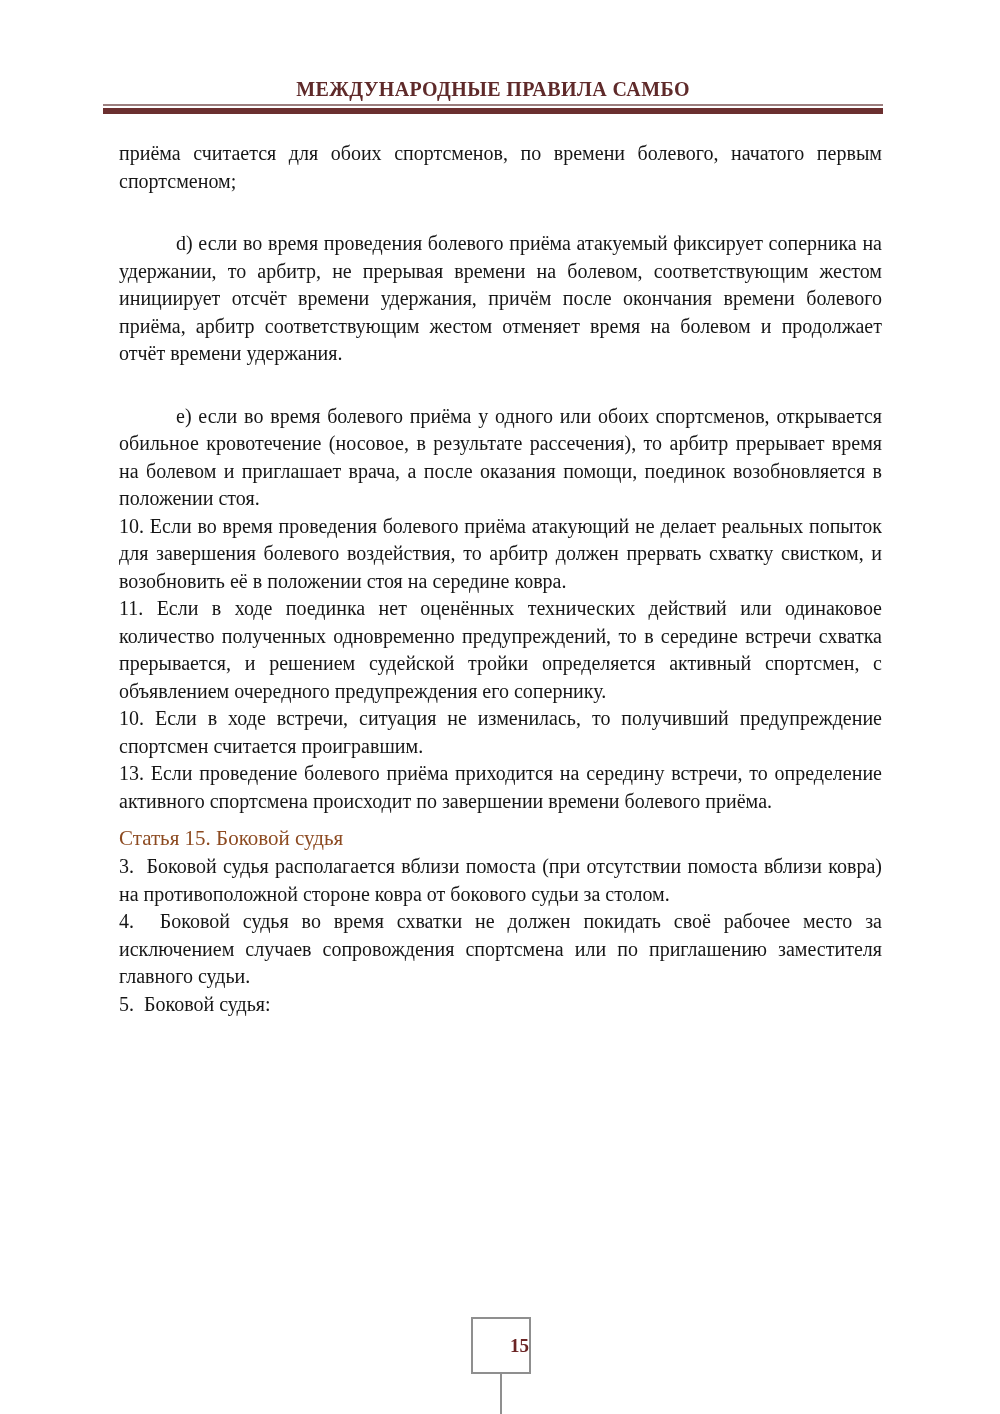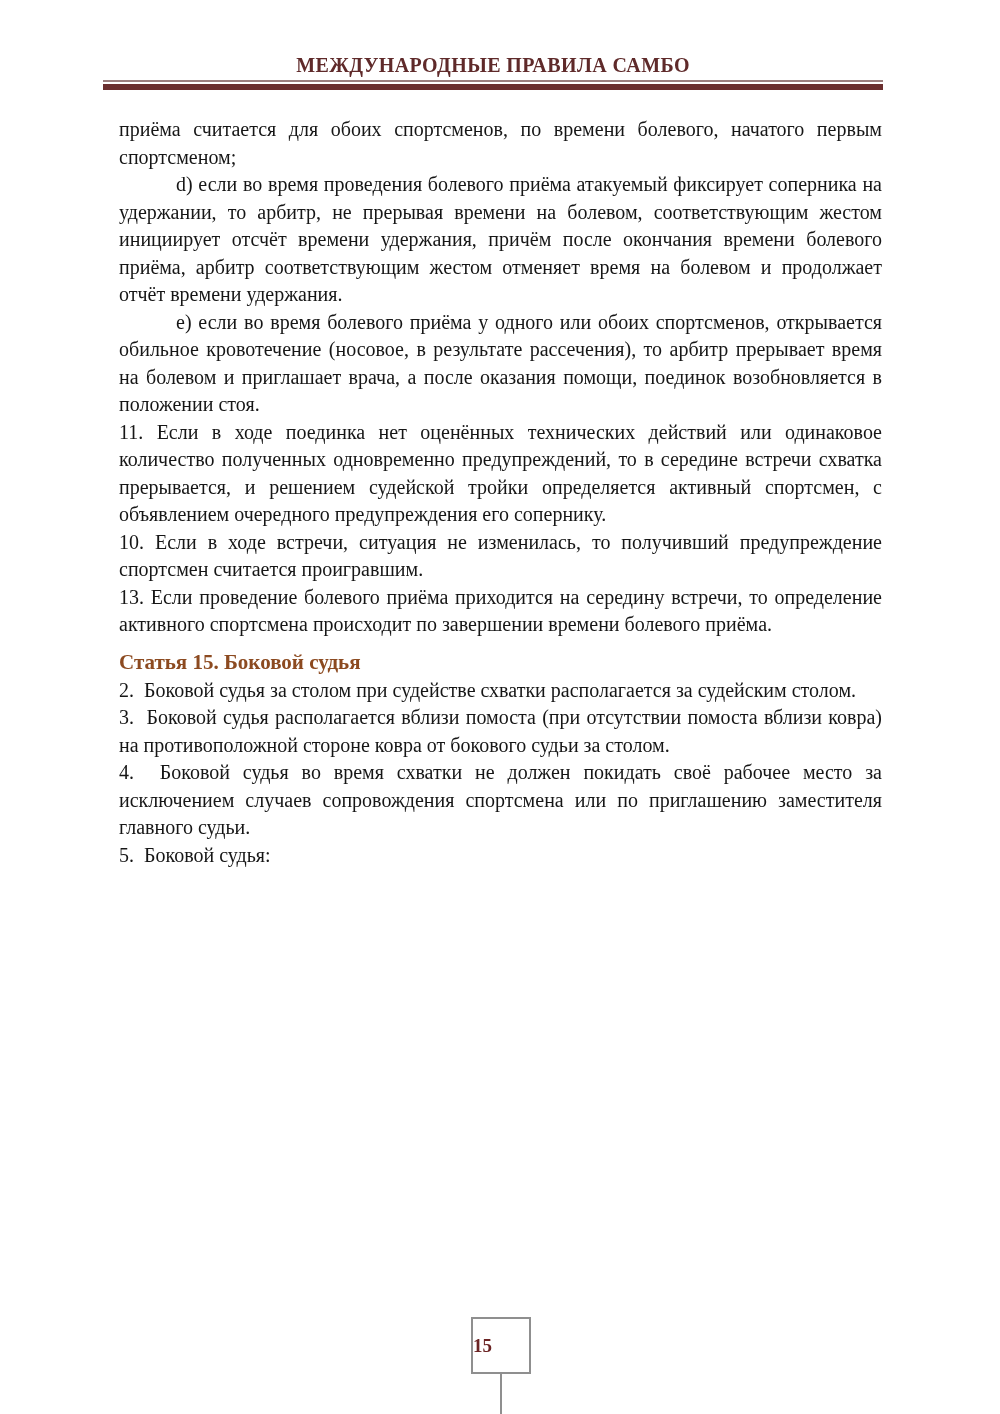--- a/index.html
+++ b/index.html
@@ -8,21 +8,21 @@
 
   .page {
     position: relative;
     width: 1000px;
     height: 1414px;
     background: #ffffff;
     overflow: hidden;
   }
 
   
-  .header-block { margin: 52px 117px 0 103px; }
+  .header-block { margin: 76px 117px 0 103px; }
   .header-title {
     text-align: center;
     font-weight: bold;
     font-size: 20px;
     line-height: 26px;
     letter-spacing: 0.4px;
     color: var(--title-maroon, #5f2a2a);
   }
   .header-rule { margin-top: 2px; }
   .rule-thin  { height: 2px; background: var(--rule-thin, #9c7f7f); }
@@ -31,44 +31,44 @@
 
   
   .body-text {
     margin: 26px 118px 0 119px;
     font-size: 20px;
     line-height: 27.5px;
     text-align: justify;
     color: #161616;
   }
   p.para { margin: 0; }
-  p.para.indented { text-indent: 57px; }
+  p.para.indented { text-indent: 57px; margin-top: 35px; }
 
   .section-heading {
     margin-top: 10px;
     margin-bottom: 2px;
     font-size: 21px;
     line-height: 26px;
-    font-weight: bold;
+    font-weight: normal;
     text-align: left;
     color: var(--heading-brown, #8c4a20);
   }
 
   
   .page-number-box {
     position: absolute;
     left: 471px;
     top: 1317px;
     width: 60px;
     height: 57px;
     border: 2px solid var(--footer-gray, #8f8f8f);
     background: #ffffff;
     display: flex;
     align-items: center;
-    justify-content: flex-start;
+    justify-content: flex-end;
     font-weight: bold;
     font-size: 19px;
     color: var(--page-number-maroon, #6b2424);
   }
   .footer-line {
     position: absolute;
     left: 500px;
     top: 1374px;
     width: 2px;
     height: 40px;
@@ -86,27 +86,27 @@
       <div class="rule-thin"></div>
       <div class="rule-gap"></div>
       <div class="rule-thick"></div>
     </div>
   </header>
 
   <main class="body-text">
     <p class="para">приёма считается для обоих спортсменов, по времени болевого, начатого первым спортсменом;</p>
     <p class="para indented">d) если во время проведения болевого приёма атакуемый фиксирует соперника на удержании, то арбитр, не прерывая времени на болевом, соответствующим жестом инициирует отсчёт времени удержания, причём после окончания времени болевого приёма, арбитр соответствующим жестом отменяет время на болевом и продолжает отчёт времени удержания.</p>
     <p class="para indented">е) если во время болевого приёма у одного или обоих спортсменов, открывается обильное кровотечение (носовое, в результате рассечения), то арбитр прерывает время на болевом и приглашает врача, а после оказания помощи, поединок возобновляется в положении стоя.</p>
+    <p class="para">10. Если во время проведения болевого приёма атакующий не делает реальных попыток для завершения болевого воздействия, то арбитр должен прервать схватку свистком, и возобновить её в положении стоя на середине ковра.</p>
     <p class="para">11. Если в ходе поединка нет оценённых технических действий или одинаковое количество полученных одновременно предупреждений, то в середине встречи схватка прерывается, и решением судейской тройки определяется активный спортсмен, с объявлением очередного предупреждения его сопернику.</p>
     <p class="para">10. Если в ходе встречи, ситуация не изменилась, то получивший предупреждение спортсмен считается проигравшим.</p>
     <p class="para">13. Если проведение болевого приёма приходится на середину встречи, то определение активного спортсмена происходит по завершении времени болевого приёма.</p>
 
     <h2 class="section-heading">Статья 15. Боковой судья</h2>
 
-    <p class="para">2.&nbsp;&nbsp;Боковой судья за столом при судействе схватки располагается за судейским столом.</p>
     <p class="para">3.&nbsp;&nbsp;Боковой судья располагается вблизи помоста (при отсутствии помоста вблизи ковра) на противоположной стороне ковра от бокового судьи за столом.</p>
     <p class="para">4.&nbsp;&nbsp;Боковой судья во время схватки не должен покидать своё рабочее место за исключением случаев сопровождения спортсмена или по приглашению заместителя главного судьи.</p>
     <p class="para">5.&nbsp;&nbsp;Боковой судья:</p>
   </main>
 
   <footer>
     <div class="page-number-box">
       <span>15</span>
     </div>
     <div class="footer-line"></div>

